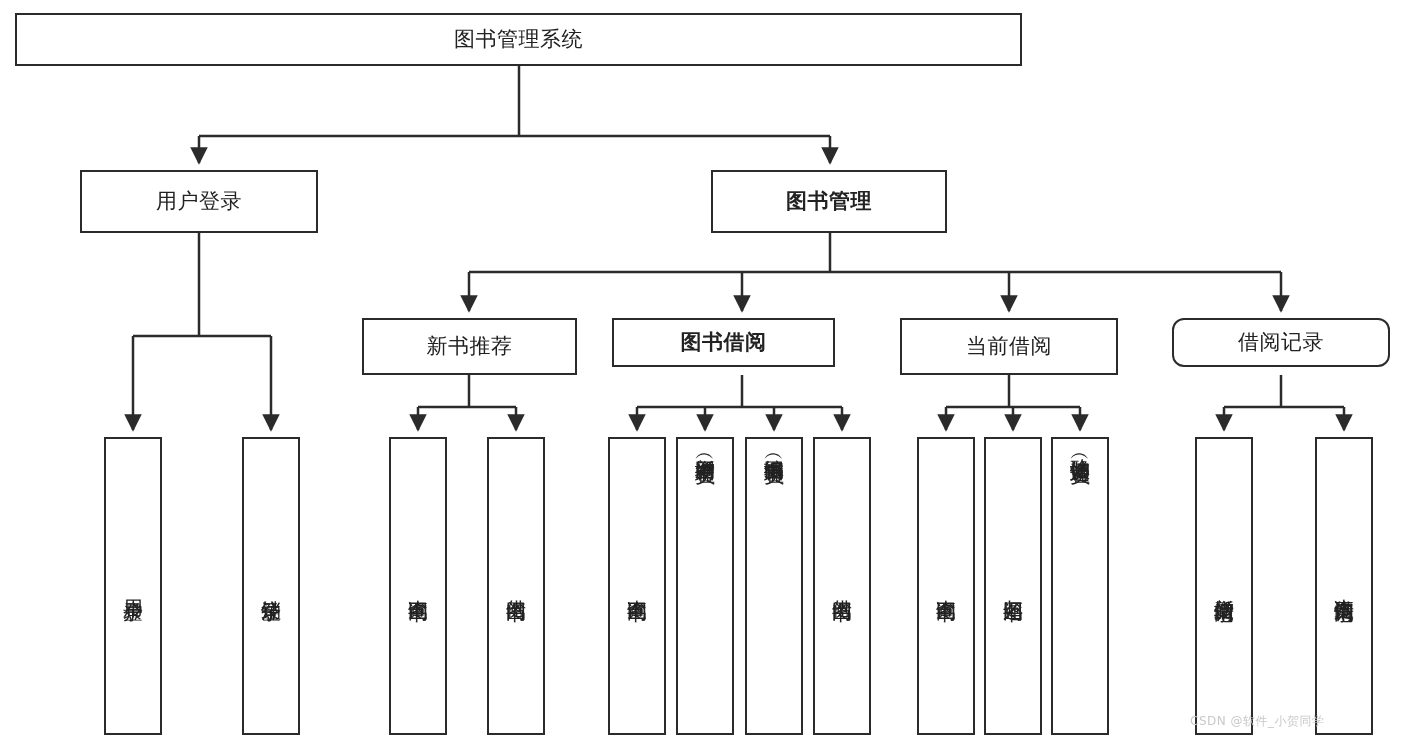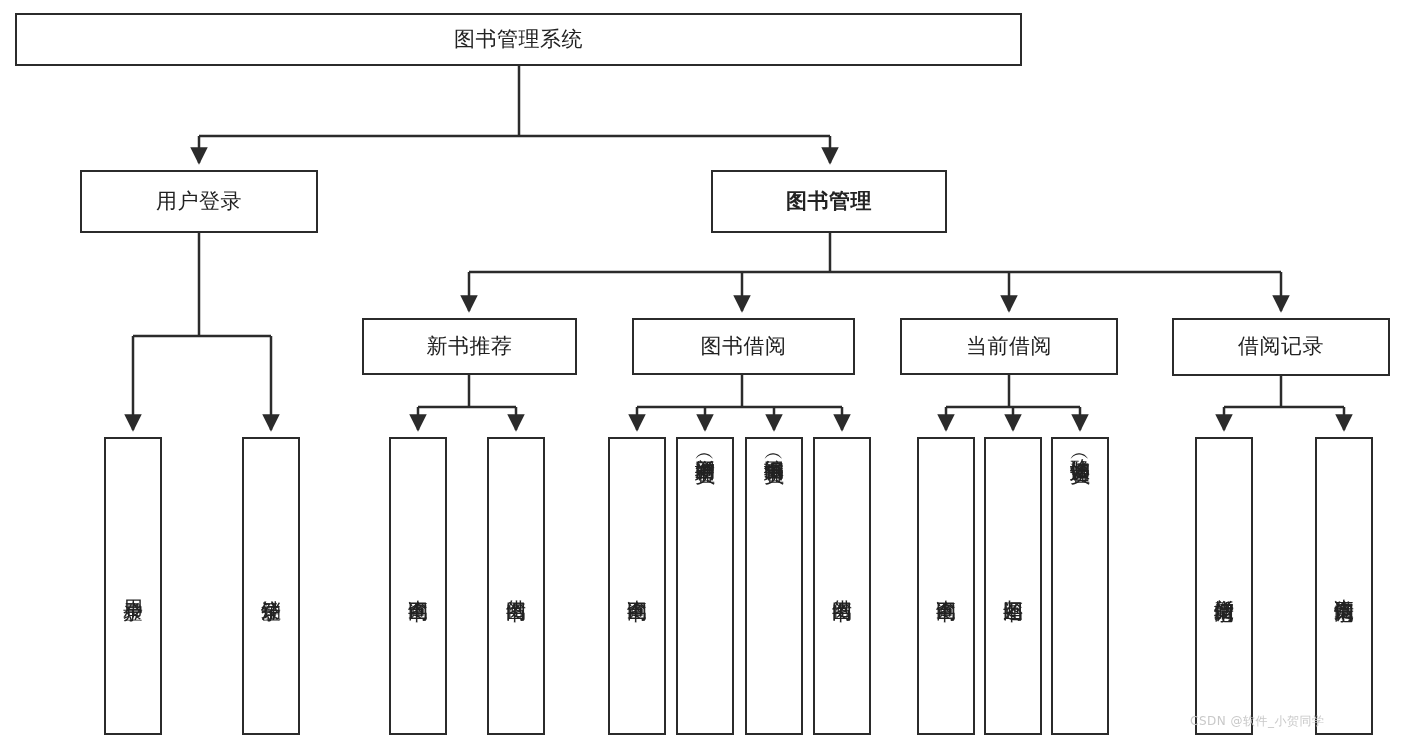--- a/index.html
+++ b/index.html
@@ -120,23 +120,23 @@
       <path d="M 1344 407 L 1344 430" marker-end="url(#arrow)"></path>
     </g>
   </svg>
 
   <div class="node h" style="left:15px; top:13px; width:1007px; height:53px;">图书管理系统</div>
 
   <div class="node h" style="left:80px; top:170px; width:238px; height:63px;">用户登录</div>
   <div class="node h" style="left:711px; top:170px; width:236px; height:63px;font-weight:bold;">图书管理</div>
 
   <div class="node h" style="left:362px; top:318px; width:215px; height:57px;">新书推荐</div>
-  <div class="node h" style="left:632px; top:318px; width:223px; height:57px;">图书借阅</div>
+  <div class="node h" style="left:612px; top:318px; width:223px; height:49px;font-weight:bold;">图书借阅</div>
   <div class="node h" style="left:900px; top:318px; width:218px; height:57px;">当前借阅</div>
-  <div class="node h" style="left:1172px; top:318px; width:218px; height:58px;">借阅记录</div>
+  <div class="node h" style="left:1172px; top:318px; width:218px; height:49px;border-radius:12px;">借阅记录</div>
 
   <div class="node v center" style="left:104px; top:437px; width:58px; height:298px;">用户登录</div>
   <div class="node v center" style="left:242px; top:437px; width:58px; height:298px;">注销登录</div>
 
   <div class="node v center" style="left:389px; top:437px; width:58px; height:298px;">查询图书</div>
   <div class="node v center" style="left:487px; top:437px; width:58px; height:298px;">借阅图书</div>
 
   <div class="node v center" style="left:608px; top:437px; width:58px; height:298px;">查询图书</div>
   <div class="node v" style="left:676px; top:437px; width:58px; height:298px;">新增图书（管理员）</div>
   <div class="node v" style="left:745px; top:437px; width:58px; height:298px;">编辑图书（管理员）</div>

